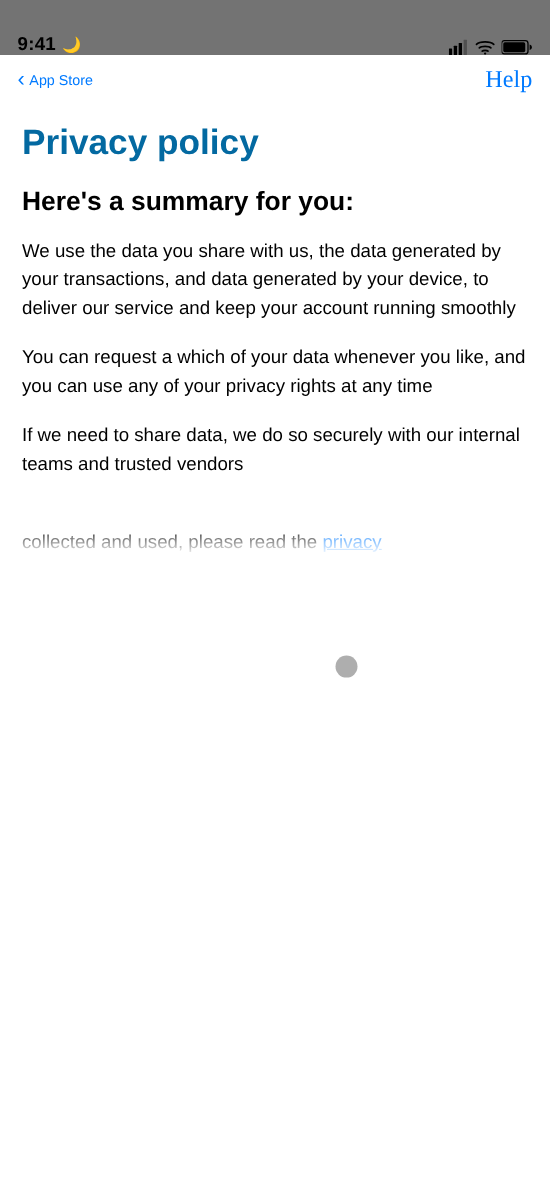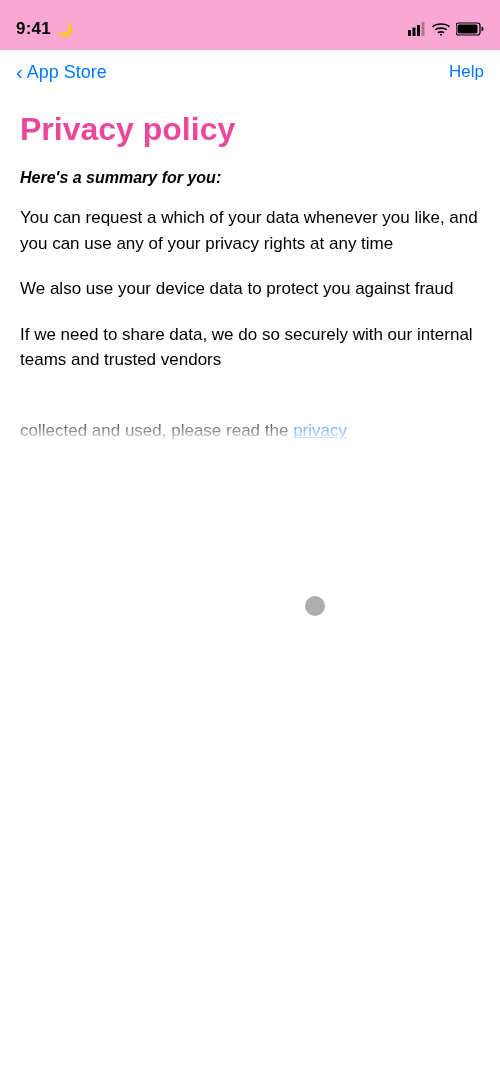--- a/index.html
+++ b/index.html
@@ -14,23 +14,23 @@
       min-height: 1080px;
       background: #ffffff;
       font-family: -apple-system, 'SF Pro Text', 'Helvetica Neue', Arial, sans-serif;
       overflow-x: hidden;
     }
 
     
     .status-bar {
       width: 100%;
       height: 50px;
-      background: #f9a8d4;
-      display: flex;
-      align-items: center;
+      background: #737373;
+      display: flex;
+      align-items: flex-end;
       justify-content: space-between;
       padding: 8px 16px 0 16px;
     }
 
     .status-bar-time {
       font-size: 17px;
       font-weight: 600;
       color: #000000;
       letter-spacing: 0.2px;
     }
@@ -64,50 +64,50 @@
     }
 
     .back-arrow {
       font-size: 20px;
       font-weight: 300;
       color: #007AFF;
       line-height: 1;
     }
 
     .back-label {
-      font-size: 18px;
+      font-size: 13px;
       color: #007AFF;
     }
 
     .help-button {
       color: #007AFF;
-      font-size: 17px;
+      font-size: 22px;
       cursor: pointer;
+      font-family: Liberation Serif, serif;
     }
 
     
     .content {
       padding: 16px 20px 30px 20px;
     }
 
     .page-title {
       font-size: 32px;
       font-weight: 700;
-      color: #ec4899;
+      color: #0369a1;
       margin-bottom: 20px;
       line-height: 1.2;
     }
 
     .section-heading {
-      font-size: 16px;
+      font-size: 24px;
       font-weight: 700;
       color: #000000;
       margin-bottom: 16px;
       line-height: 1.3;
-      font-style: italic;
     }
 
     .body-text {
       font-size: 17px;
       color: #000000;
       line-height: 1.5;
       margin-bottom: 20px;
     }
 
     .link-text {
@@ -180,25 +180,25 @@
     <span class="back-label">App Store</span>
   </div>
   <span class="help-button">Help</span>
 </div>
 
 <div class="content">
   <h1 class="page-title">Privacy policy</h1>
 
   <h2 class="section-heading">Here's a summary for you:</h2>
 
+  <p class="body-text">We use the data you share with us, the data generated by your transactions, and data generated by your device, to deliver our service and keep your account running smoothly</p>
 
   <p class="body-text">You can request a which of your data whenever you like, and you can use any of your privacy rights at any time</p>
 
 
-  <p class="body-text">We also use your device data to protect you against fraud</p>
 
   <p class="body-text">If we need to share data, we do so securely with our internal teams and trusted vendors</p>
 
 
   <p class="body-text fade-bottom">
     <br>
     <span>collected and used, please read the</span>
     <span class="link-text">privacy</span>
   </p>
 </div>

